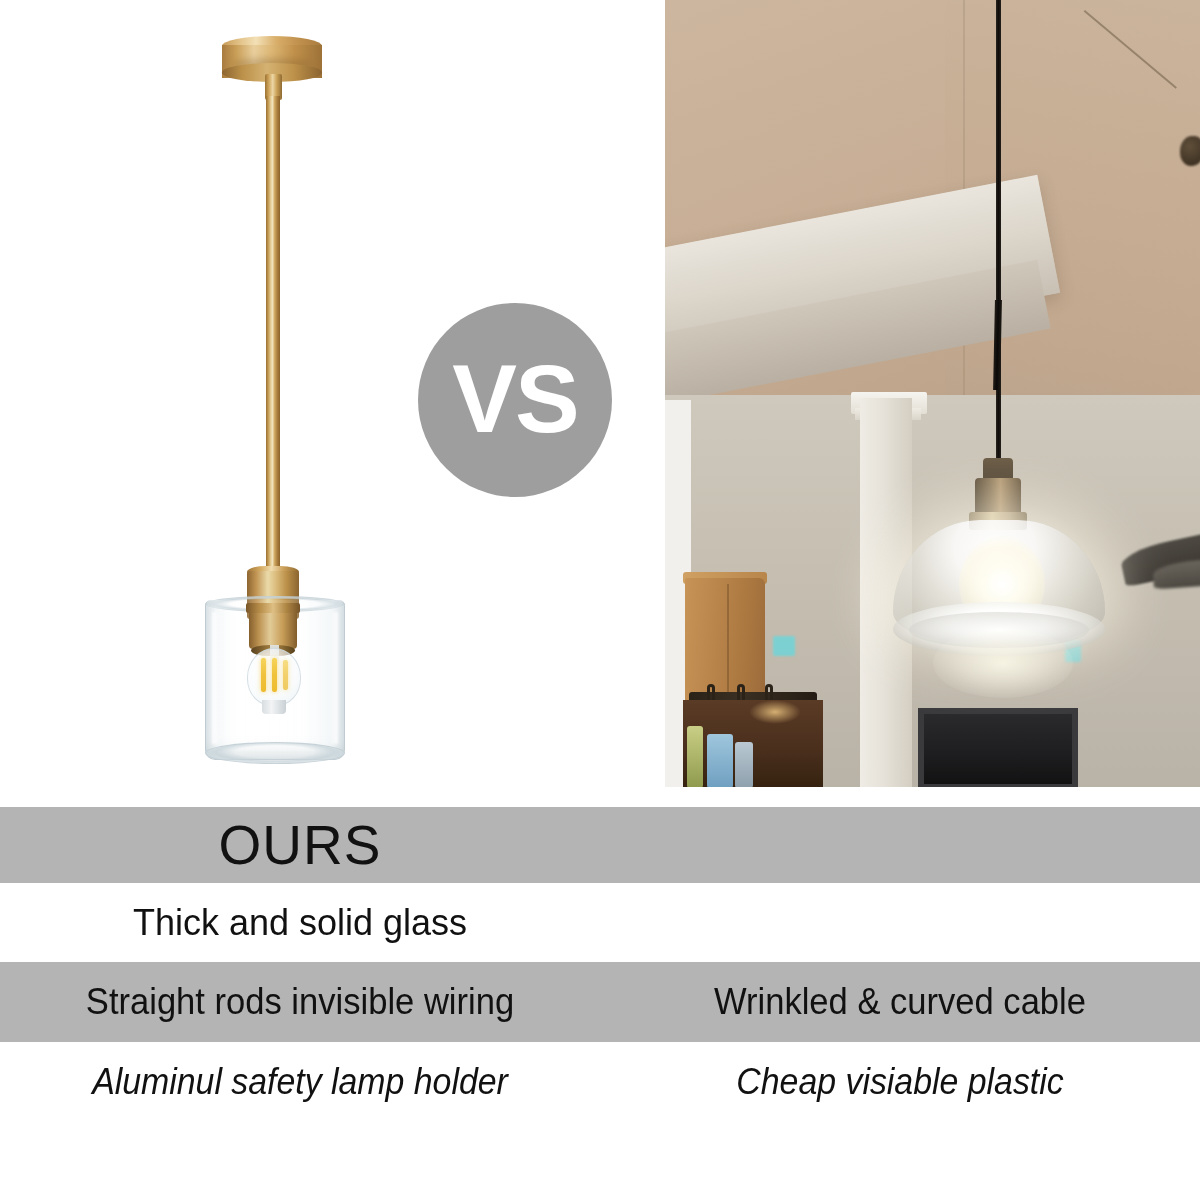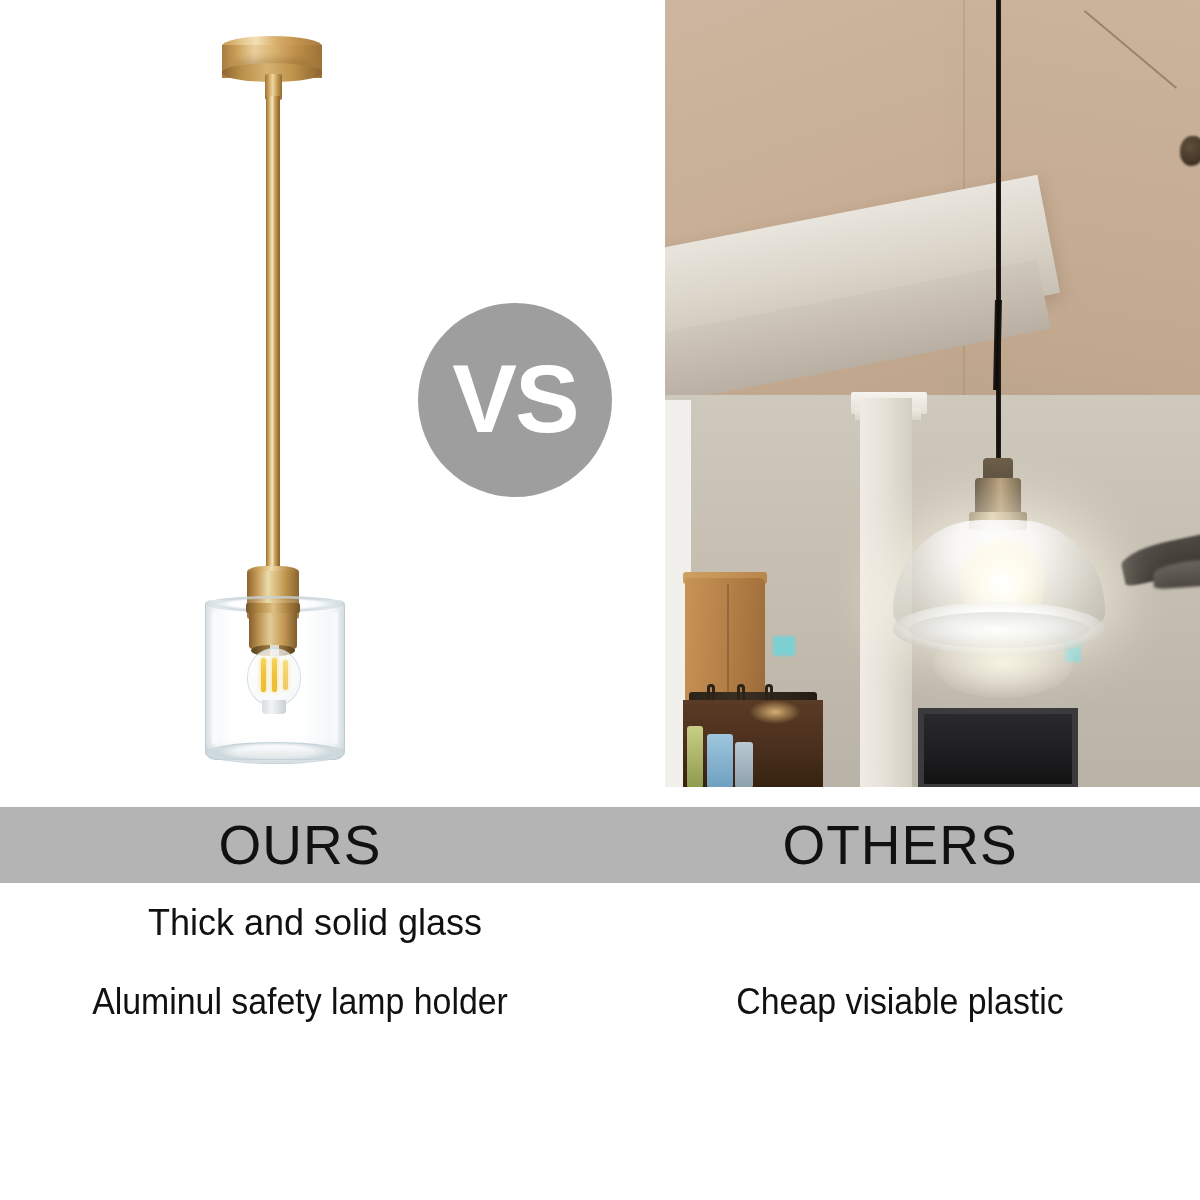--- a/index.html
+++ b/index.html
@@ -367,30 +367,30 @@
     border-radius:50%;
     background:radial-gradient(ellipse, rgba(255,252,236,0.8) 0%, rgba(255,252,236,0.22) 55%, rgba(255,252,236,0) 80%);
   }
 
   
   #table { position:absolute; left:0; top:807px; width:1200px; height:393px; }
   .trow { display:flex; width:1200px; }
   .trow.hdr   { height:76px; background:#b4b4b4; }
   .trow.r1    { height:79px; background:#ffffff; }
   .trow.r2    { height:80px; background:#b4b4b4; }
-  .trow.r3    { height:79px; background:#ffffff; }
+  .trow.r3    { height:79px; background:#ffffff;font-style:italic; }
   .trow.r4    { height:79px; background:#b4b4b4; }
   .cell {
     width:600px; height:100%;
     display:flex; align-items:center; justify-content:center;
     color:#111111;
     text-align:center;
   }
   .hdr .cell { font-size:55px; font-weight:400; letter-spacing:1px; }
-  .r1 .cell { font-size:36px;margin-left:15px; }
+  .r1 .cell { font-size:36px; }
   .r2 .cell { font-size:36px; transform:scaleX(0.96); }
   .r3 .cell { font-size:36px; transform:scaleX(0.94); }
   .r4 .cell { font-size:36px; transform:scaleX(0.90); }
   .r4 .cell.left  { transform:scaleX(0.87); }
 </style>
 </head>
 <body>
 
 <div id="page">
 
@@ -480,27 +480,30 @@
       <div class="dome-rim"></div>
       <div class="dome-rim-in"></div>
       <div class="down-glow"></div>
     </div>
   </div>
 
   <div id="table">
 
     <div class="trow hdr">
       <div class="cell left">OURS</div>
-      <div class="cell right">OTHERS</div>
     </div>
 
     <div class="trow r1">
       <div class="cell left">Thick and solid glass</div>
     </div>
 
+    <div class="trow r2">
+      <div class="cell left">Straight rods invisible wiring</div>
+      <div class="cell right">Wrinkled &amp; curved cable</div>
+    </div>
 
     <div class="trow r3">
       <div class="cell left">Aluminul safety lamp holder</div>
       <div class="cell right">Cheap visiable plastic</div>
     </div>
 
 
   </div>
 </div>
 

